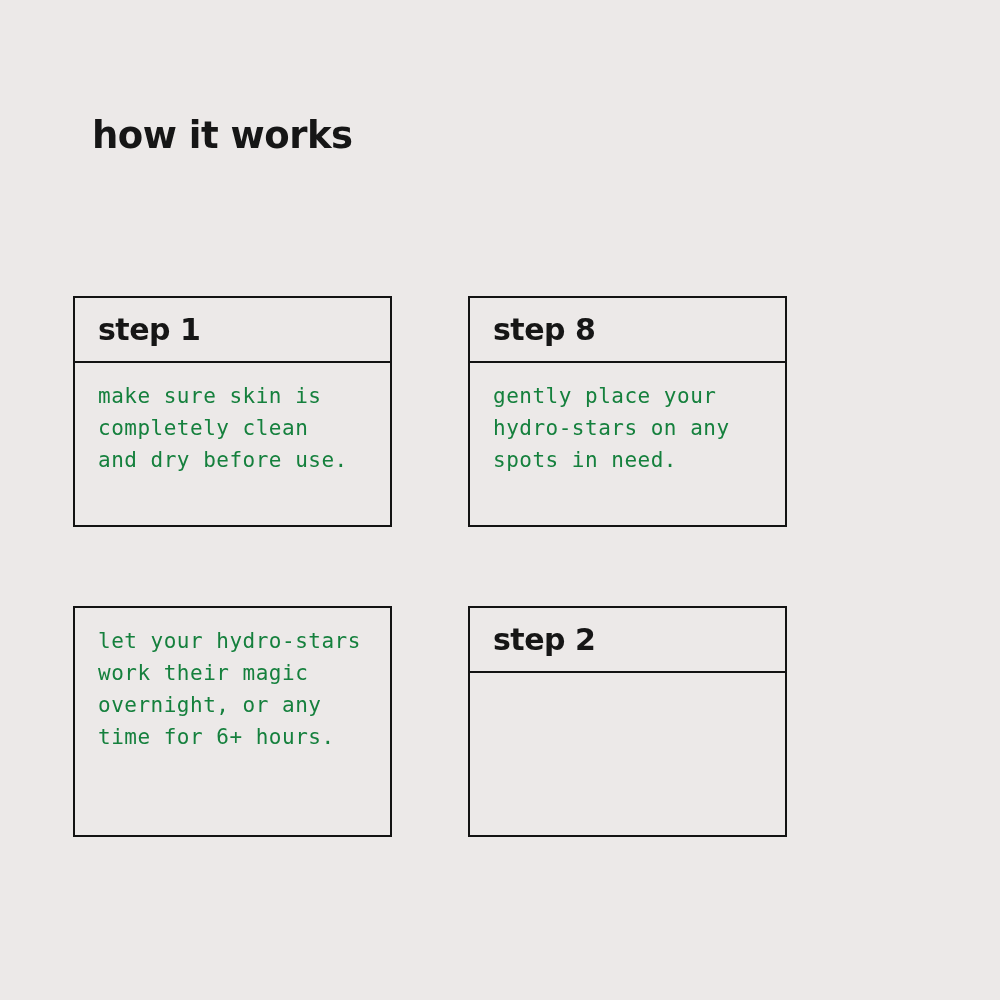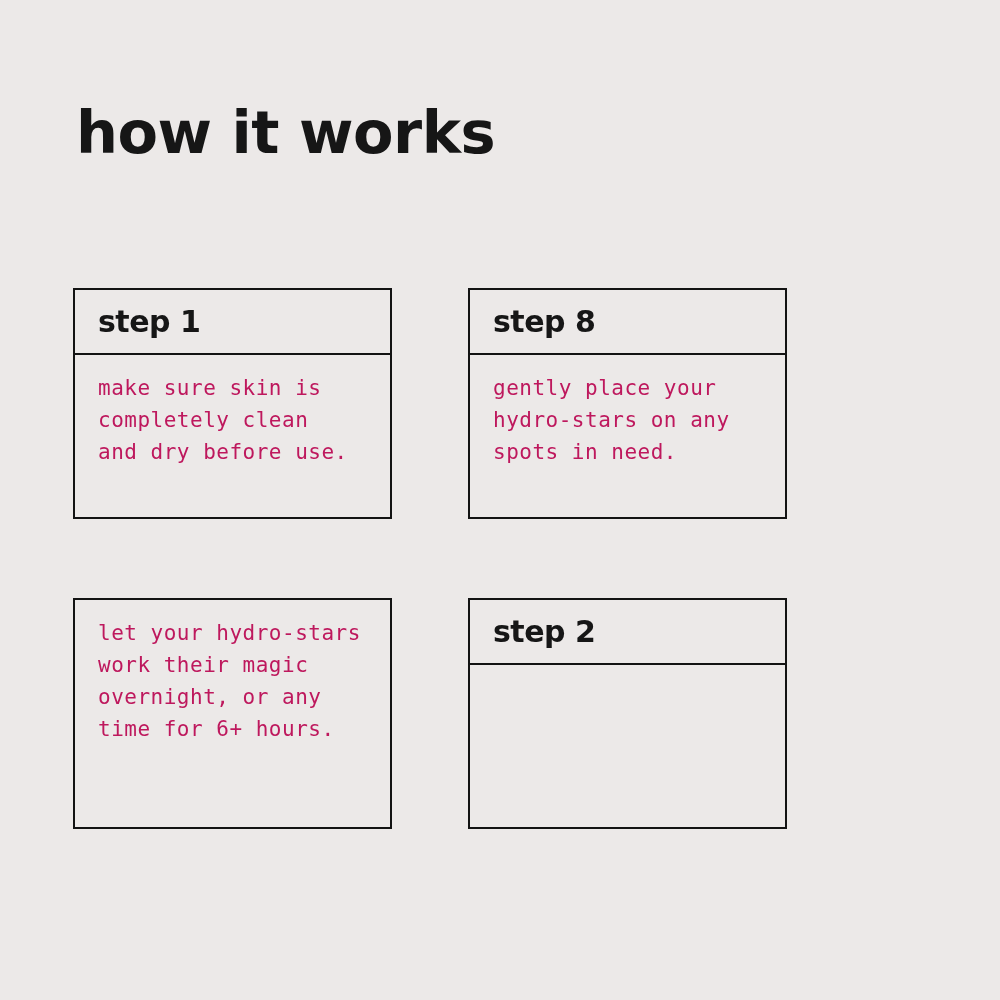--- a/index.html
+++ b/index.html
@@ -12,31 +12,31 @@
     position: relative;
     background: #ece9e8;
     font-family: "DejaVu Sans", sans-serif;
     color: #1a1a1a;
     overflow: hidden;
   }
   .title {
     position: absolute;
     left: 76px;
     top: 98px;
-    margin: 0;
-    font-size: 59px;
+    margin: 16px;
+    font-size: 37px;
     font-weight: 700;
     letter-spacing: -0.5px;
     color: #161616;
     font-family: "DejaVu Sans", sans-serif;
   }
   .grid {
     position: absolute;
     left: 73px;
-    top: 288px;
+    top: 296px;
     display: grid;
     grid-template-columns: 319px 319px;
     grid-auto-rows: 231px;
     column-gap: 76px;
     row-gap: 79px;
   }
   .card {
     border: 2px solid #131313;
     display: flex;
     flex-direction: column;
@@ -56,21 +56,21 @@
     font-weight: 700;
     letter-spacing: -0.5px;
     color: #161616;
   }
   .card-body {
     padding: 17px 12px 0 23px;
     font-family: "DejaVu Sans Mono", "Liberation Mono", monospace;
     font-size: 21px;
     line-height: 32px;
     letter-spacing: 0.5px;
-    color: #be185d;
+    color: #15803d;
     white-space: pre-line;
   }
 </style>
 </head>
 <body>
 
 <h1 class="title">how it works</h1>
 
 <div class="grid">
 

